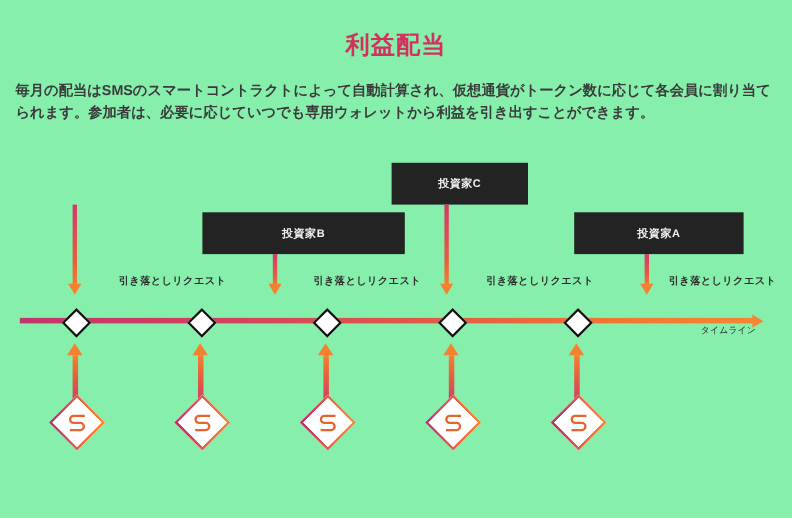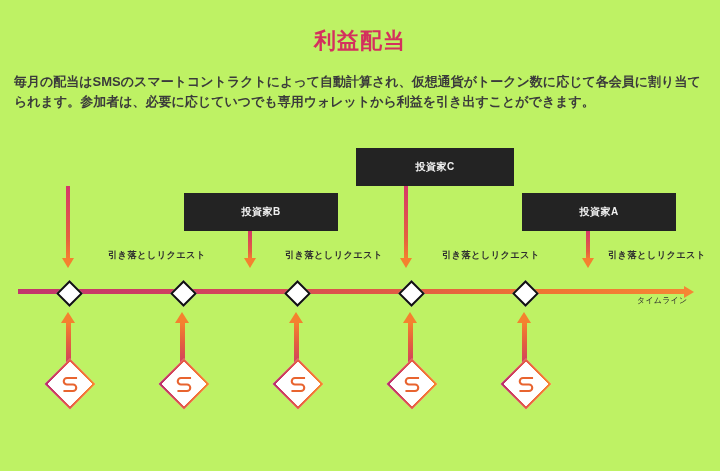--- a/index.html
+++ b/index.html
@@ -11,21 +11,21 @@
     height: 471px;
     background: #f2f2f0;
     font-family: "Liberation Sans", "DejaVu Sans", sans-serif;
     overflow: hidden;
     position: relative;
   }
   #slide {
     position: relative;
     width: 720px;
     height: 471px;
-    background: #bef264;
+    background: #86efac;
   }
 
   
   .title {
     position: absolute;
     left: 0;
     top: 26px;
     width: 720px;
     text-align: center;
     font-size: 22px;
@@ -185,28 +185,28 @@
 <div id="slide">
 
   <div class="title">利益配当</div>
 
   <div class="body-text">毎月の配当はSMSのスマートコントラクトによって自動計算され、仮想通貨がトークン数に応じて各会員に割り当てられます。参加者は、必要に応じていつでも専用ウォレットから利益を引き出すことができます。</div>
 
   <div class="down-conn" style="left:66px; top:186px; height:74px;"></div>
   <div class="down-arrow-head" style="left:61.5px; top:258px;"></div>
   <div class="req-label" style="left:108px; top:249px;">引き落としリクエスト</div>
 
-  <div class="inv-box" style="left:184px; top:193px; width:154px;">
+  <div class="inv-box" style="left:184px; top:193px; width:184px;">
     <span>投資家B</span>
   </div>
   <div class="down-conn" style="left:248px; top:231px; height:29px;"></div>
   <div class="down-arrow-head" style="left:243.5px; top:258px;"></div>
   <div class="req-label" style="left:285px; top:249px;">引き落としリクエスト</div>
 
-  <div class="inv-box" style="left:356px; top:148px; width:158px;">
+  <div class="inv-box" style="left:356px; top:148px; width:124px;">
     <span>投資家C</span>
   </div>
   <div class="down-conn" style="left:404px; top:186px; height:74px;"></div>
   <div class="down-arrow-head" style="left:399.5px; top:258px;"></div>
   <div class="req-label" style="left:442px; top:249px;">引き落としリクエスト</div>
 
   <div class="inv-box" style="left:522px; top:193px; width:154px;">
     <span>投資家A</span>
   </div>
   <div class="down-conn" style="left:586px; top:231px; height:29px;"></div>

